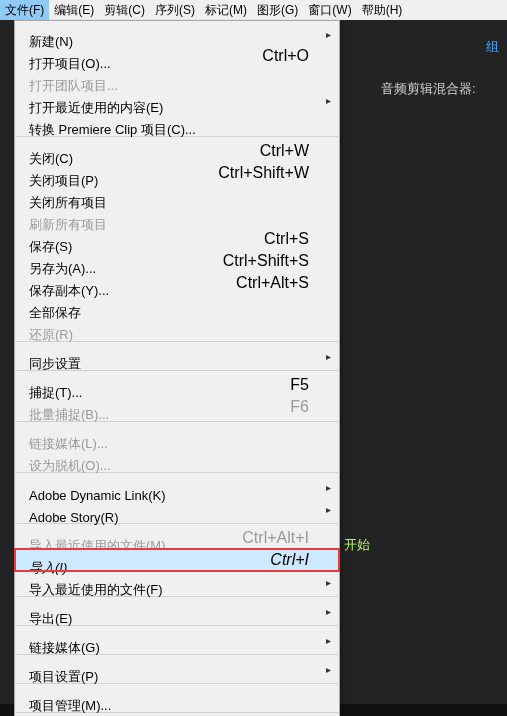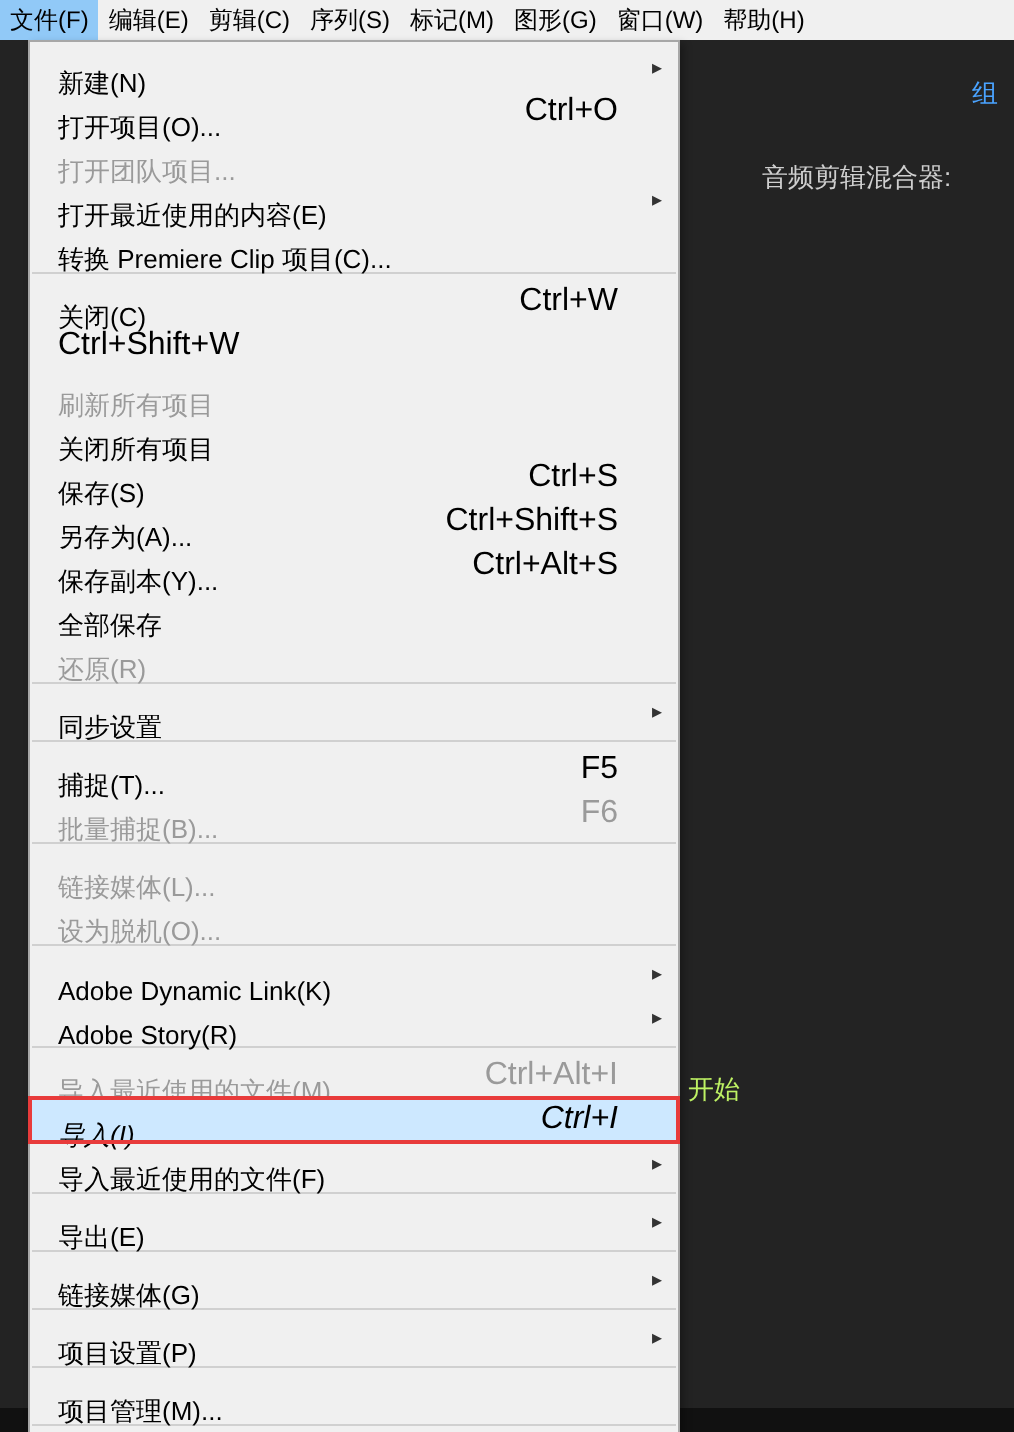--- a/index.html
+++ b/index.html
@@ -166,27 +166,28 @@
     </div>
     <div class="menu-item">
       <span class="label">转换 Premiere Clip 项目(C)...</span>
     </div>
     <div class="sep"></div>
     <div class="menu-item">
       <span class="label">关闭(C)</span>
       <span class="shortcut">Ctrl+W</span>
     </div>
     <div class="menu-item">
+      <span class="label">关闭项目(P)</span>
       <span class="shortcut">Ctrl+Shift+W</span>
     </div>
+    <div class="menu-item">
+      <span class="label">关闭所有项目</span>
+    </div>
     <div class="menu-item disabled">
       <span class="label">刷新所有项目</span>
-    </div>
-    <div class="menu-item">
-      <span class="label">关闭所有项目</span>
     </div>
     <div class="menu-item">
       <span class="label">保存(S)</span>
       <span class="shortcut">Ctrl+S</span>
     </div>
     <div class="menu-item">
       <span class="label">另存为(A)...</span>
       <span class="shortcut">Ctrl+Shift+S</span>
     </div>
     <div class="menu-item">

